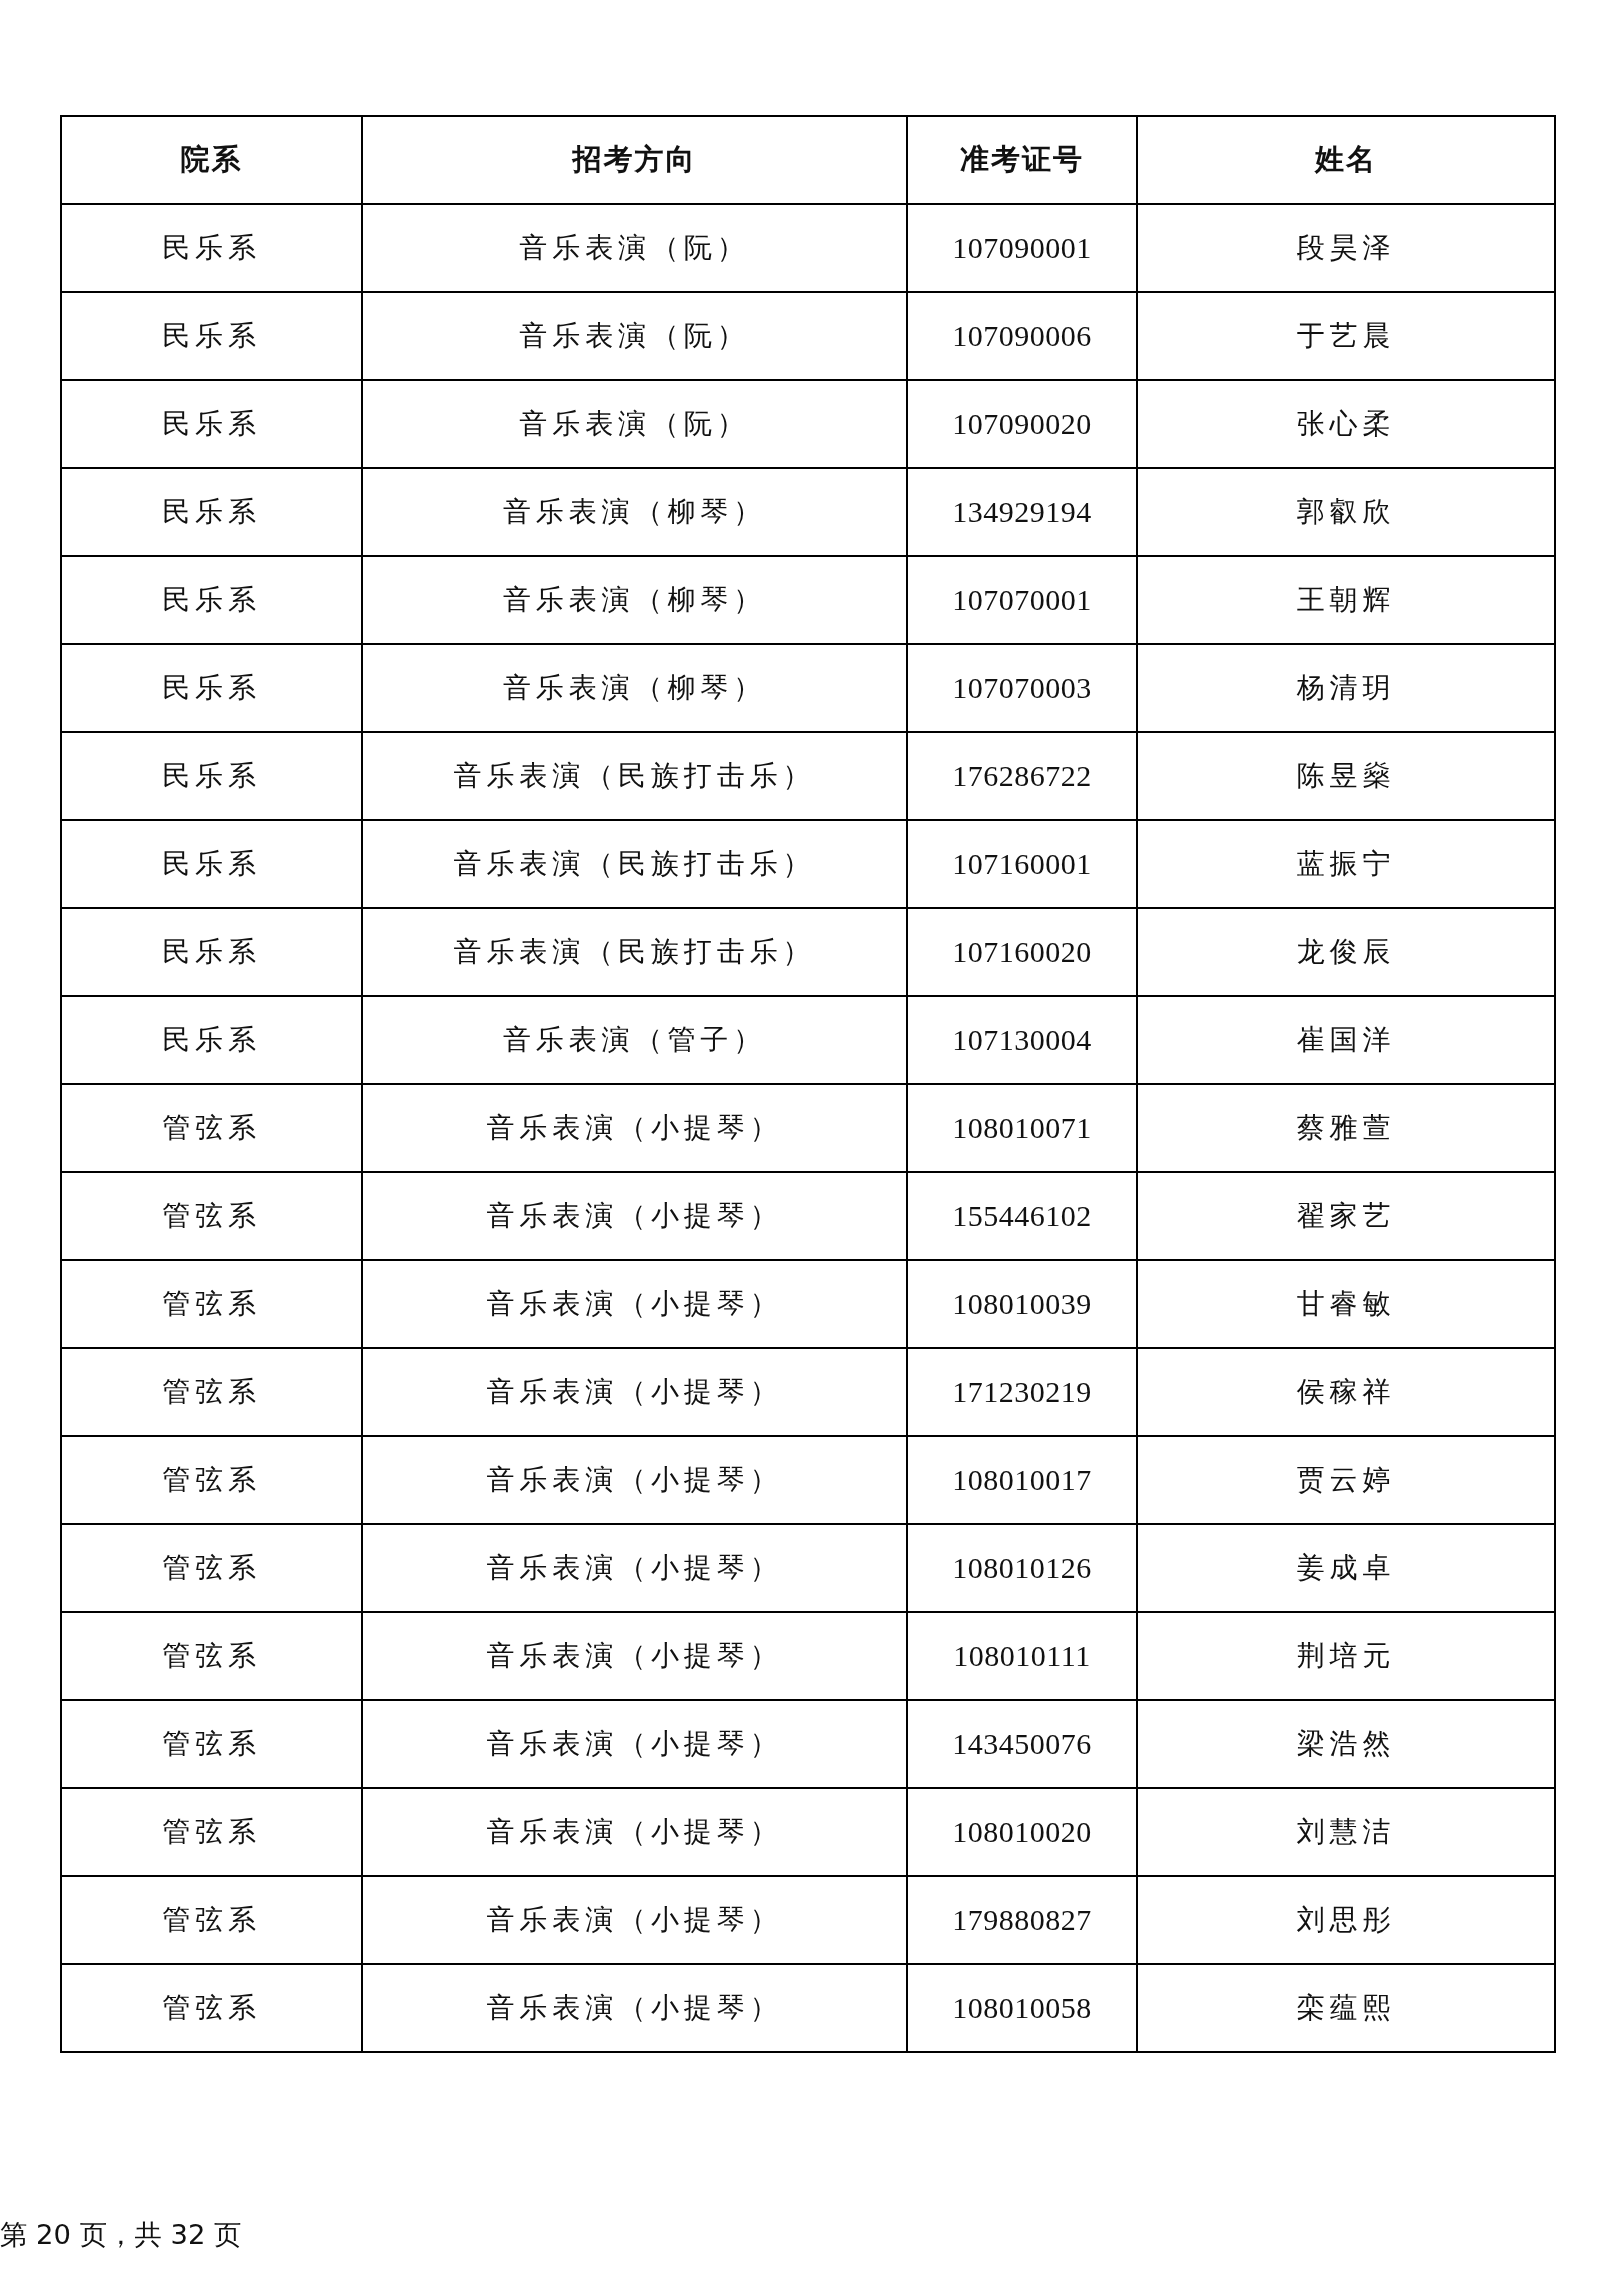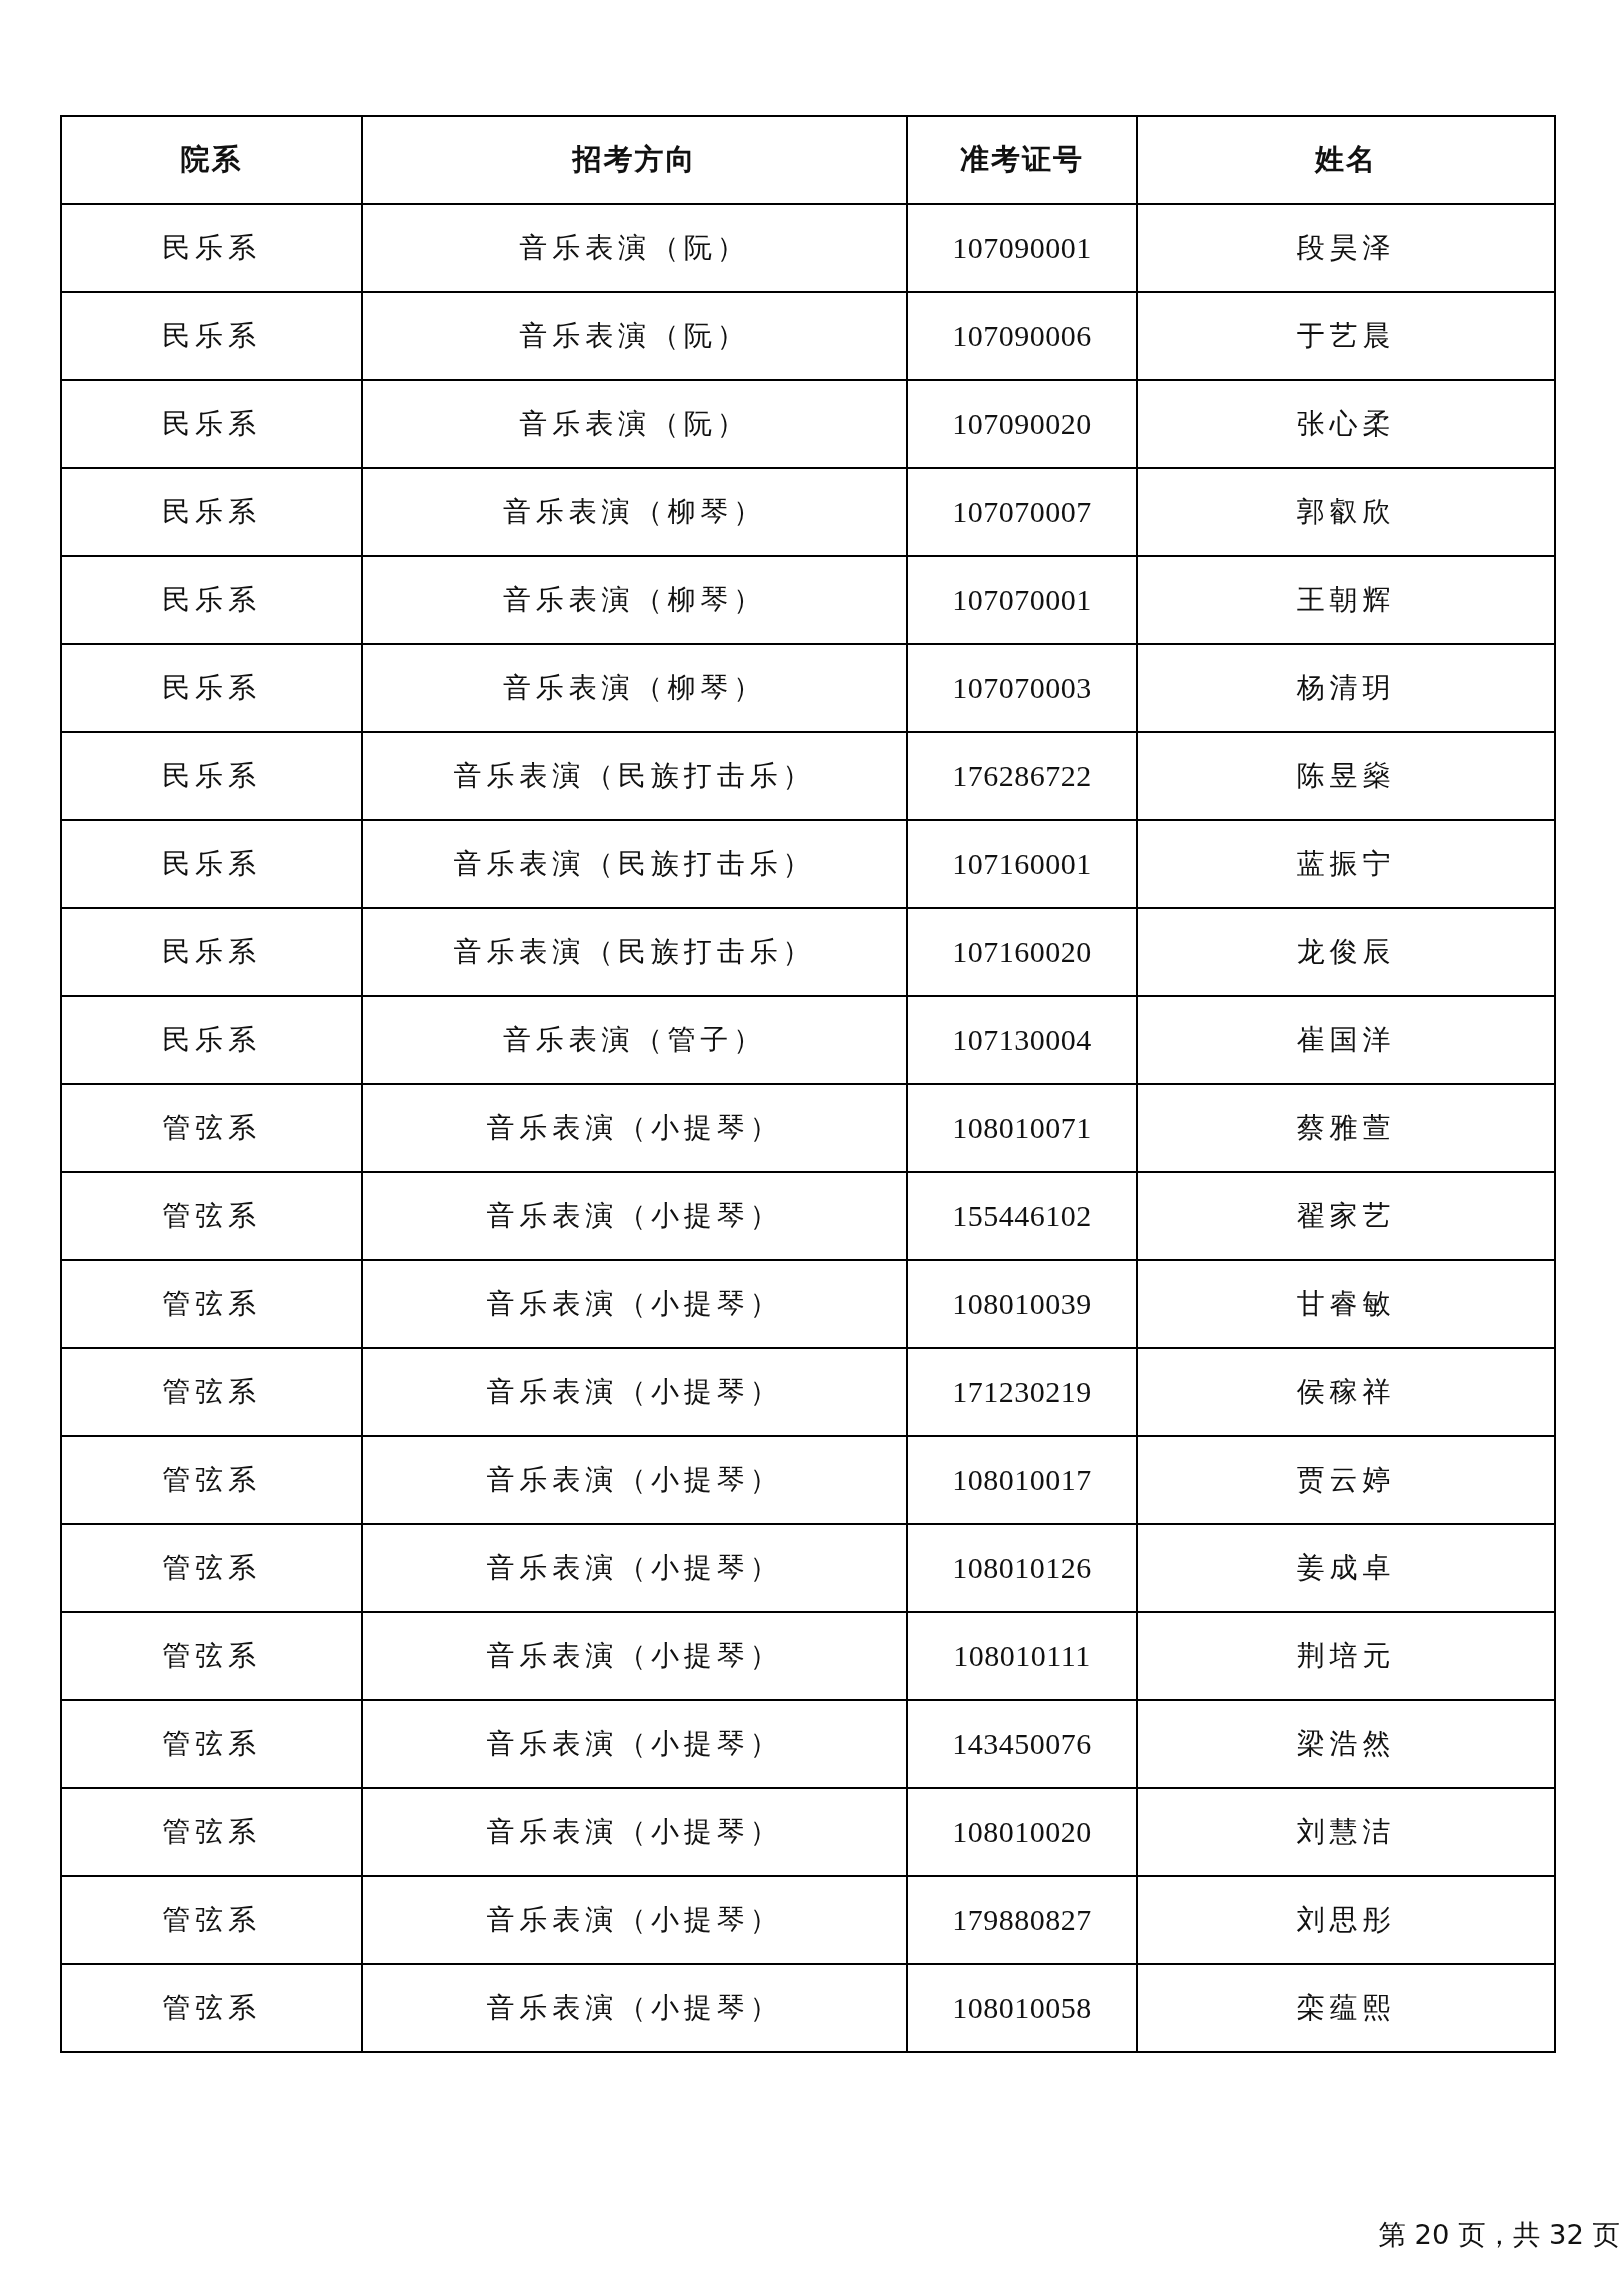--- a/index.html
+++ b/index.html
@@ -56,21 +56,21 @@
     table.roster td.num {
       font-family: "Liberation Serif", "DejaVu Serif", serif;
       font-size: 30px;
       letter-spacing: 0.5px;
     }
     .footer {
       position: absolute;
       left: 0;
       top: 2217px;
       width: 1620px;
-      text-align: right;
+      text-align: left;
       font-family: "DejaVu Sans", "Liberation Sans", sans-serif;
       font-size: 27.4px;
       color: #111111;
     }
   </style>
 </head>
 <body>
 
 <div class="page">
   <table class="roster">
@@ -103,21 +103,21 @@
       </tr>
       <tr>
         <td>民乐系</td>
         <td>音乐表演（阮）</td>
         <td class="num">107090020</td>
         <td>张心柔</td>
       </tr>
       <tr>
         <td>民乐系</td>
         <td>音乐表演（柳琴）</td>
-        <td class="num">107070007</td>
+        <td class="num">134929194</td>
         <td>郭叡欣</td>
       </tr>
       <tr>
         <td>民乐系</td>
         <td>音乐表演（柳琴）</td>
         <td class="num">107070001</td>
         <td>王朝辉</td>
       </tr>
       <tr>
         <td>民乐系</td>

